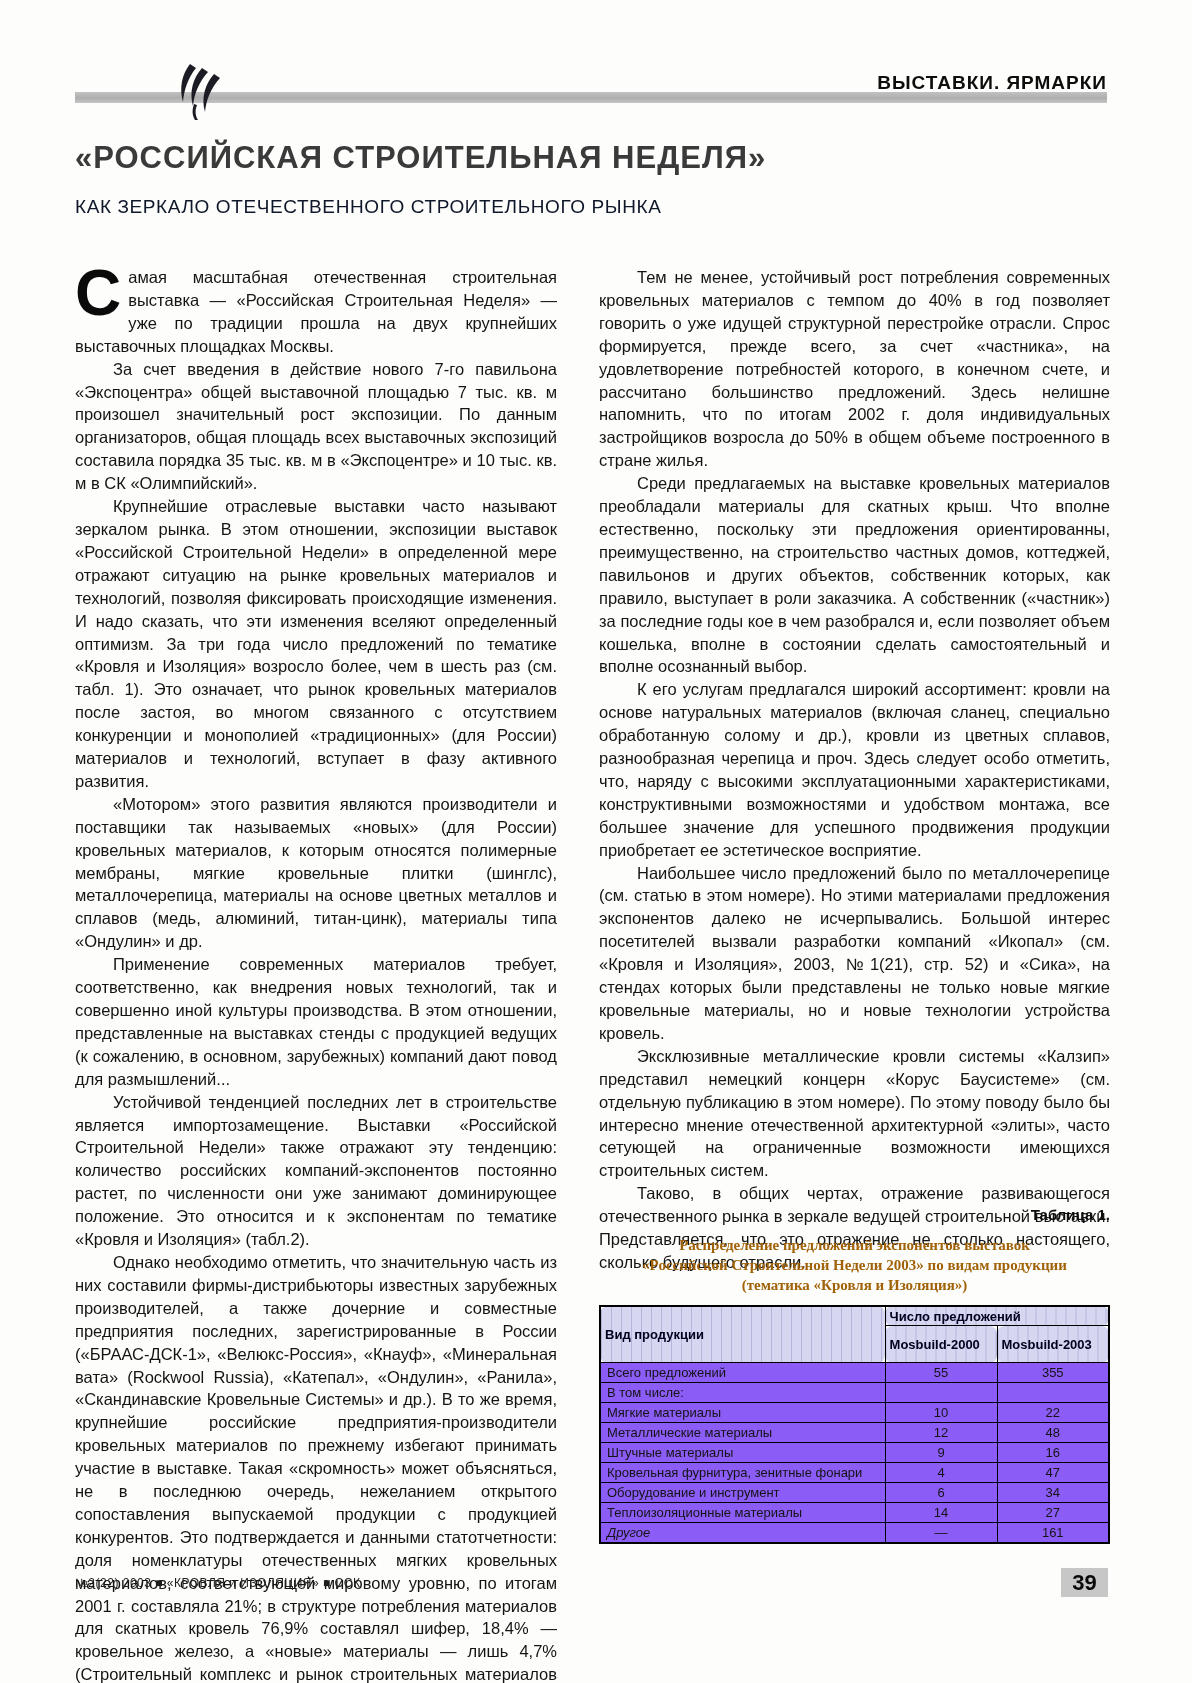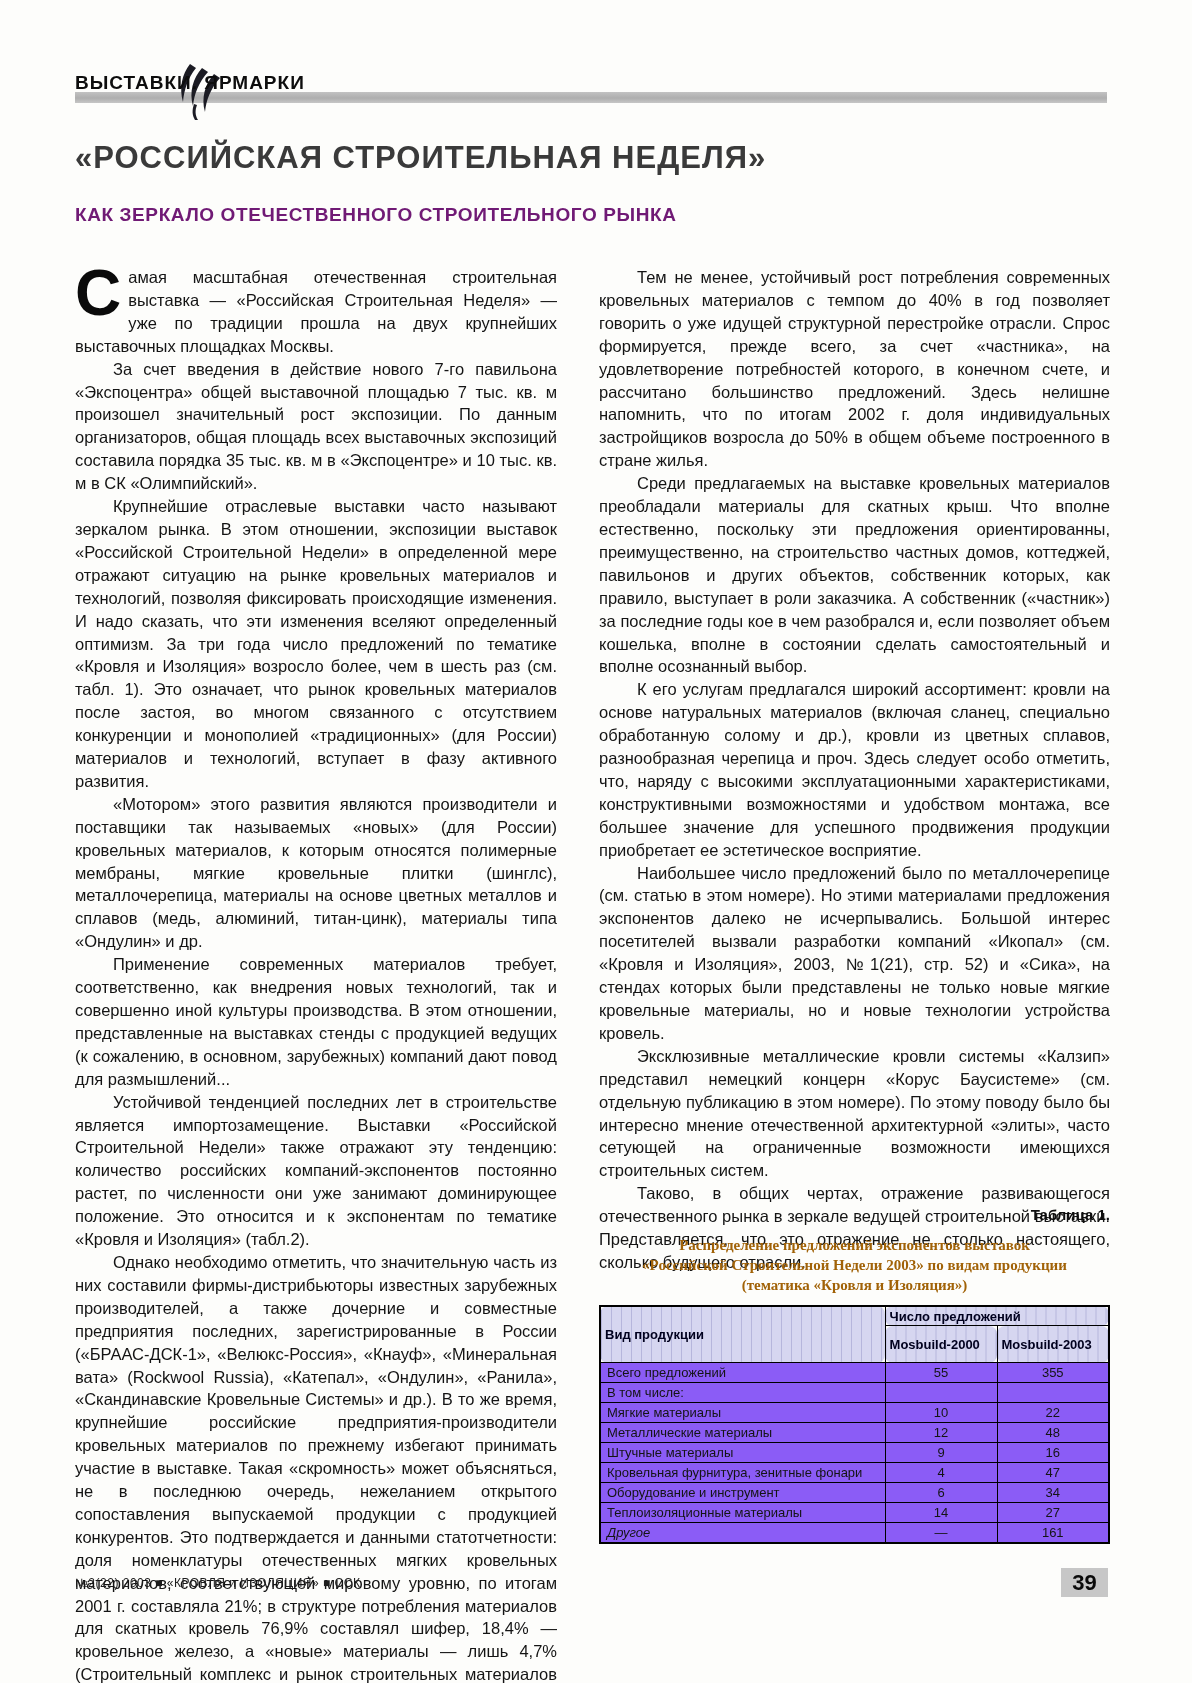--- a/index.html
+++ b/index.html
@@ -14,32 +14,32 @@
   .page{position:absolute;inset:0;}
 
   
   .header-rule{
     position:absolute;left:75px;top:92px;width:1032px;height:11px;
     background:linear-gradient(#c2c2c2,#aeaeae 55%,#c6c6c6);
   }
   .logo{position:absolute;left:174px;top:60px;width:46px;height:62px;}
   .category{
     position:absolute;top:72px;left:75px;width:1032px;
-    text-align:left;
+    text-align:right;
     font-size:19px;font-weight:bold;letter-spacing:1px;color:#0d0d0d;
   }
 
   
   .title{
     position:absolute;left:75px;top:140px;width:1035px;margin:0;
     font-size:31px;font-weight:bold;letter-spacing:1px;color:#3a3a3a;
   }
   .subtitle{
-    position:absolute;left:75px;top:204px;width:1035px;margin:0;
-    font-size:19px;font-weight:bold;letter-spacing:0.6px;color:#701a75;
+    position:absolute;left:75px;top:196px;width:1035px;margin:0;
+    font-size:19px;font-weight:normal;letter-spacing:0.6px;color:#0f172a;
   }
 
   
   .col{position:absolute;top:266px;font-size:16.5px;line-height:22.9px;text-align:justify;}
   .col-left{left:75px;width:482px;}
   .col-right{left:599px;width:511px;}
   .col p{margin:0;}
   .col p.indent{text-indent:38px;}
   .dropcap{
     float:left;

